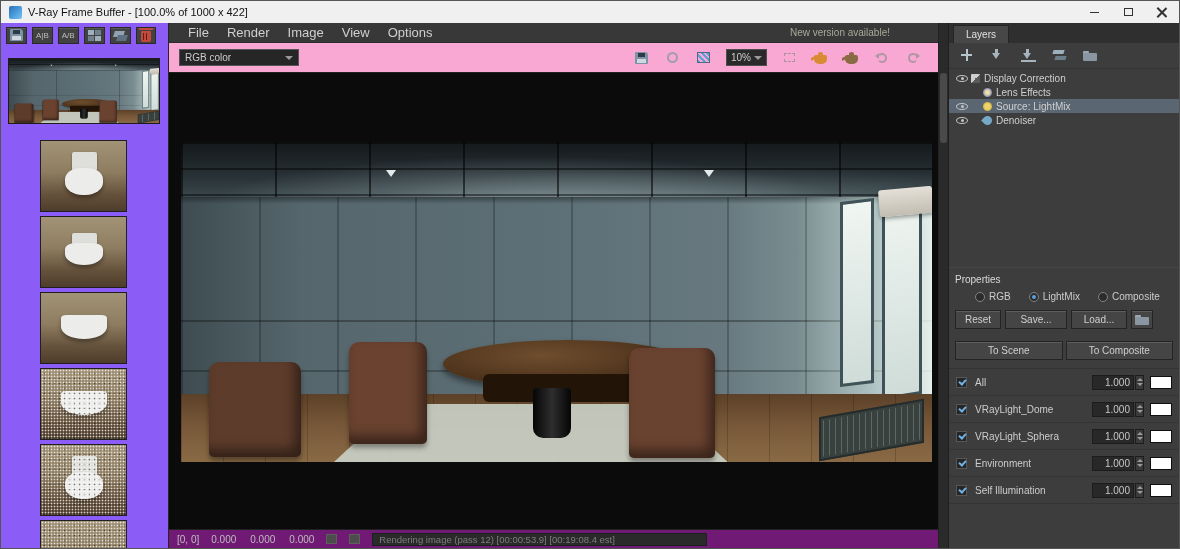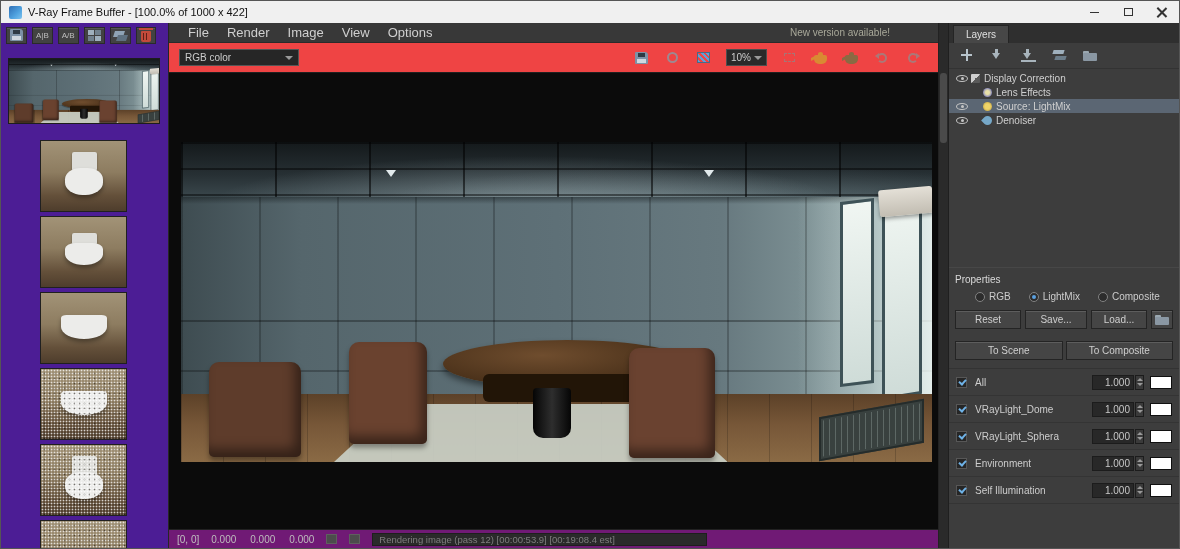--- a/index.html
+++ b/index.html
@@ -17,21 +17,21 @@
   .win-btn { width:34px; display:flex; align-items:center; justify-content:center; cursor:default; }
   .glyph-min { width:9px; height:1px; background:#333; }
   .glyph-max { width:9px; height:8px; border:1px solid #333; }
   .glyph-close { position:relative; width:10px; height:10px; }
   .glyph-close::before,.glyph-close::after { content:""; position:absolute; left:4px; top:-1px; width:1.5px; height:13px; background:#333; }
   .glyph-close::before { transform:rotate(45deg); }
   .glyph-close::after { transform:rotate(-45deg); }
 
   
   .app-body { flex:1; display:flex; min-height:0; background:#333; }
-  .left-col { width:168px; flex:0 0 168px; background:#4c1d95; border-right:1px solid #262626; display:flex; flex-direction:column; overflow:hidden;justify-content:center; }
+  .left-col { width:168px; flex:0 0 168px; background:#8b5cf6; border-right:1px solid #262626; display:flex; flex-direction:column; overflow:hidden;justify-content:center; }
   .center-col { width:769px; flex:0 0 769px; display:flex; flex-direction:column; min-height:0; }
   .vscroll { width:10px; flex:0 0 10px; background:#2a2a2a; border-left:1px solid #222; position:relative; }
   .vscroll .handle { position:absolute; top:50px; left:1px; width:7px; height:70px; background:#4a4a4a; border-radius:3px; }
   .right-col { flex:1; background:#3d3d3d; border-left:1px solid #1f1f1f; display:flex; flex-direction:column; overflow:hidden; }
 
   
   .hist-toolbar { height:24px; display:flex; align-items:center; gap:5px; padding:0 5px; }
   .tool-chip { height:17px; min-width:20px; display:flex; align-items:center; justify-content:center;
                background:#424242; border:1px solid #2a2a2a; box-shadow:inset 0 1px 0 #565656; font-size:8px; color:#bfbfbf; padding:0 3px; }
   .mini-disk { position:relative; width:13px; height:12px; background:#7c92a6; border-radius:1px 3px 1px 1px; }
@@ -58,21 +58,21 @@
   .thumb.basin .fixture-bowl { left:20px; top:22px; width:46px; height:24px; border-radius:12% 12% 50% 50%; }
   .thumb.noisy::after { content:""; position:absolute; inset:0;
     background-image:radial-gradient(rgba(255,255,255,.75) .5px, transparent 1.2px), radial-gradient(rgba(20,15,10,.55) .5px, transparent 1.2px);
     background-size:3px 3px, 5px 5px; background-position:0 0, 1px 2px; }
 
   
   .menubar { height:20px; flex:0 0 20px; background:#383838; display:flex; align-items:center; padding-left:10px; border-bottom:1px solid #2b2b2b; }
   .menu-item { padding:2px 9px; color:#cfcfcf; font-size:13px; cursor:default; }
   .notice { margin-left:auto; margin-right:48px; color:#a9a99a; font-size:10px; }
 
-  .render-toolbar { height:30px; flex:0 0 30px; background:#ef4444; display:flex; align-items:center; padding:0 10px; border-bottom:1px solid #202020; }
+  .render-toolbar { height:30px; flex:0 0 30px; background:#f9a8d4; display:flex; align-items:center; padding:0 10px; border-bottom:1px solid #202020; }
   .combo { width:120px; height:17px; background:#262626; border:1px solid #555; display:flex; align-items:center; justify-content:space-between; padding:0 5px; font-size:10px; color:#ccc; }
   .caret-down { width:0; height:0; border-left:4px solid transparent; border-right:4px solid transparent; border-top:4px solid #9a9a9a; }
   .rt-icons { margin-left:auto; display:flex; align-items:center; gap:13px; padding-right:6px; }
   .ic { display:inline-flex; align-items:center; justify-content:center; width:18px; height:16px; }
   .mini-circle { width:11px; height:11px; border:2px solid #8a9aa5; border-radius:50%; opacity:.8; }
   .mini-checker { width:13px; height:11px; border:1px solid #4a6a86;
     background:repeating-linear-gradient(45deg,#5e9fd8 0 2px, transparent 2px 4px); }
   .zoom-box { display:flex; align-items:center; gap:3px; height:17px; padding:0 4px; background:#2a2a2a; border:1px solid #4e4e4e; color:#ccc; font-size:10px; }
   .mini-square { width:11px; height:9px; border:1px dashed #8a8a8a; opacity:.7; }
   .mini-teapot { position:relative; width:13px; height:9px; background:#d98a33; border-radius:2px 2px 5px 5px; margin-top:3px; }
@@ -164,21 +164,21 @@
   .ni-lightmix { background:radial-gradient(circle,#f0d468 40%,#b09038 100%); border-radius:50%; }
 
   .props { margin-top:140px; border-top:1px solid #474747; padding-top:4px; }
   .props-title { font-size:10px; color:#dadada; padding:2px 6px 6px; }
   .mode-row { display:flex; align-items:center; gap:6px; padding:0 6px 8px 26px; font-size:10px; color:#ccc; }
   .mode-opt { display:flex; align-items:center; gap:4px; margin-right:12px; }
   .radio { width:10px; height:10px; border:1px solid #828282; border-radius:50%; background:#2c2c2c; position:relative; }
   .radio.on::after { content:""; position:absolute; left:2px; top:2px; width:4px; height:4px; border-radius:50%; background:#5aa0e0; }
   .btn { height:19px; background:#454545; border:1px solid #242424; box-shadow:inset 0 1px 0 #5d5d5d; color:#cfcfcf; font-size:10px; display:inline-flex; align-items:center; justify-content:center; padding:0 8px; }
   .btn-row { display:flex; gap:4px; padding:0 6px 8px; align-items:center; }
-  .btn-reset { width:66px; } .btn-save { width:62px; } .btn-load { width:56px; }
+  .btn-reset { width:46px; } .btn-save { width:62px; } .btn-load { width:56px; }
   .btn-icon { width:22px; padding:0; }
   .btn-row2 { display:flex; gap:3px; padding:4px 6px 8px; }
   .btn-wide { flex:1; }
 
   .lights-list { border-top:1px solid #333; }
   .light-row { height:27px; display:flex; align-items:center; padding:0 7px; border-bottom:1px solid #343434; }
   .cb { width:11px; height:11px; background:#262626; border:1px solid #575757; position:relative; flex:0 0 11px; }
   .cb.on::after { content:""; position:absolute; left:2px; top:1px; width:5px; height:3px; border-left:2px solid #6fb3e8; border-bottom:2px solid #6fb3e8; transform:rotate(-48deg); }
   .l-name { margin-left:8px; font-size:10px; color:#cdcdcd; }
   .l-value { margin-left:auto; width:42px; height:15px; background:#282828; border:1px solid #1c1c1c; color:#c8c8c8; font-size:10px; display:flex; align-items:center; justify-content:flex-end; padding:0 3px; }

